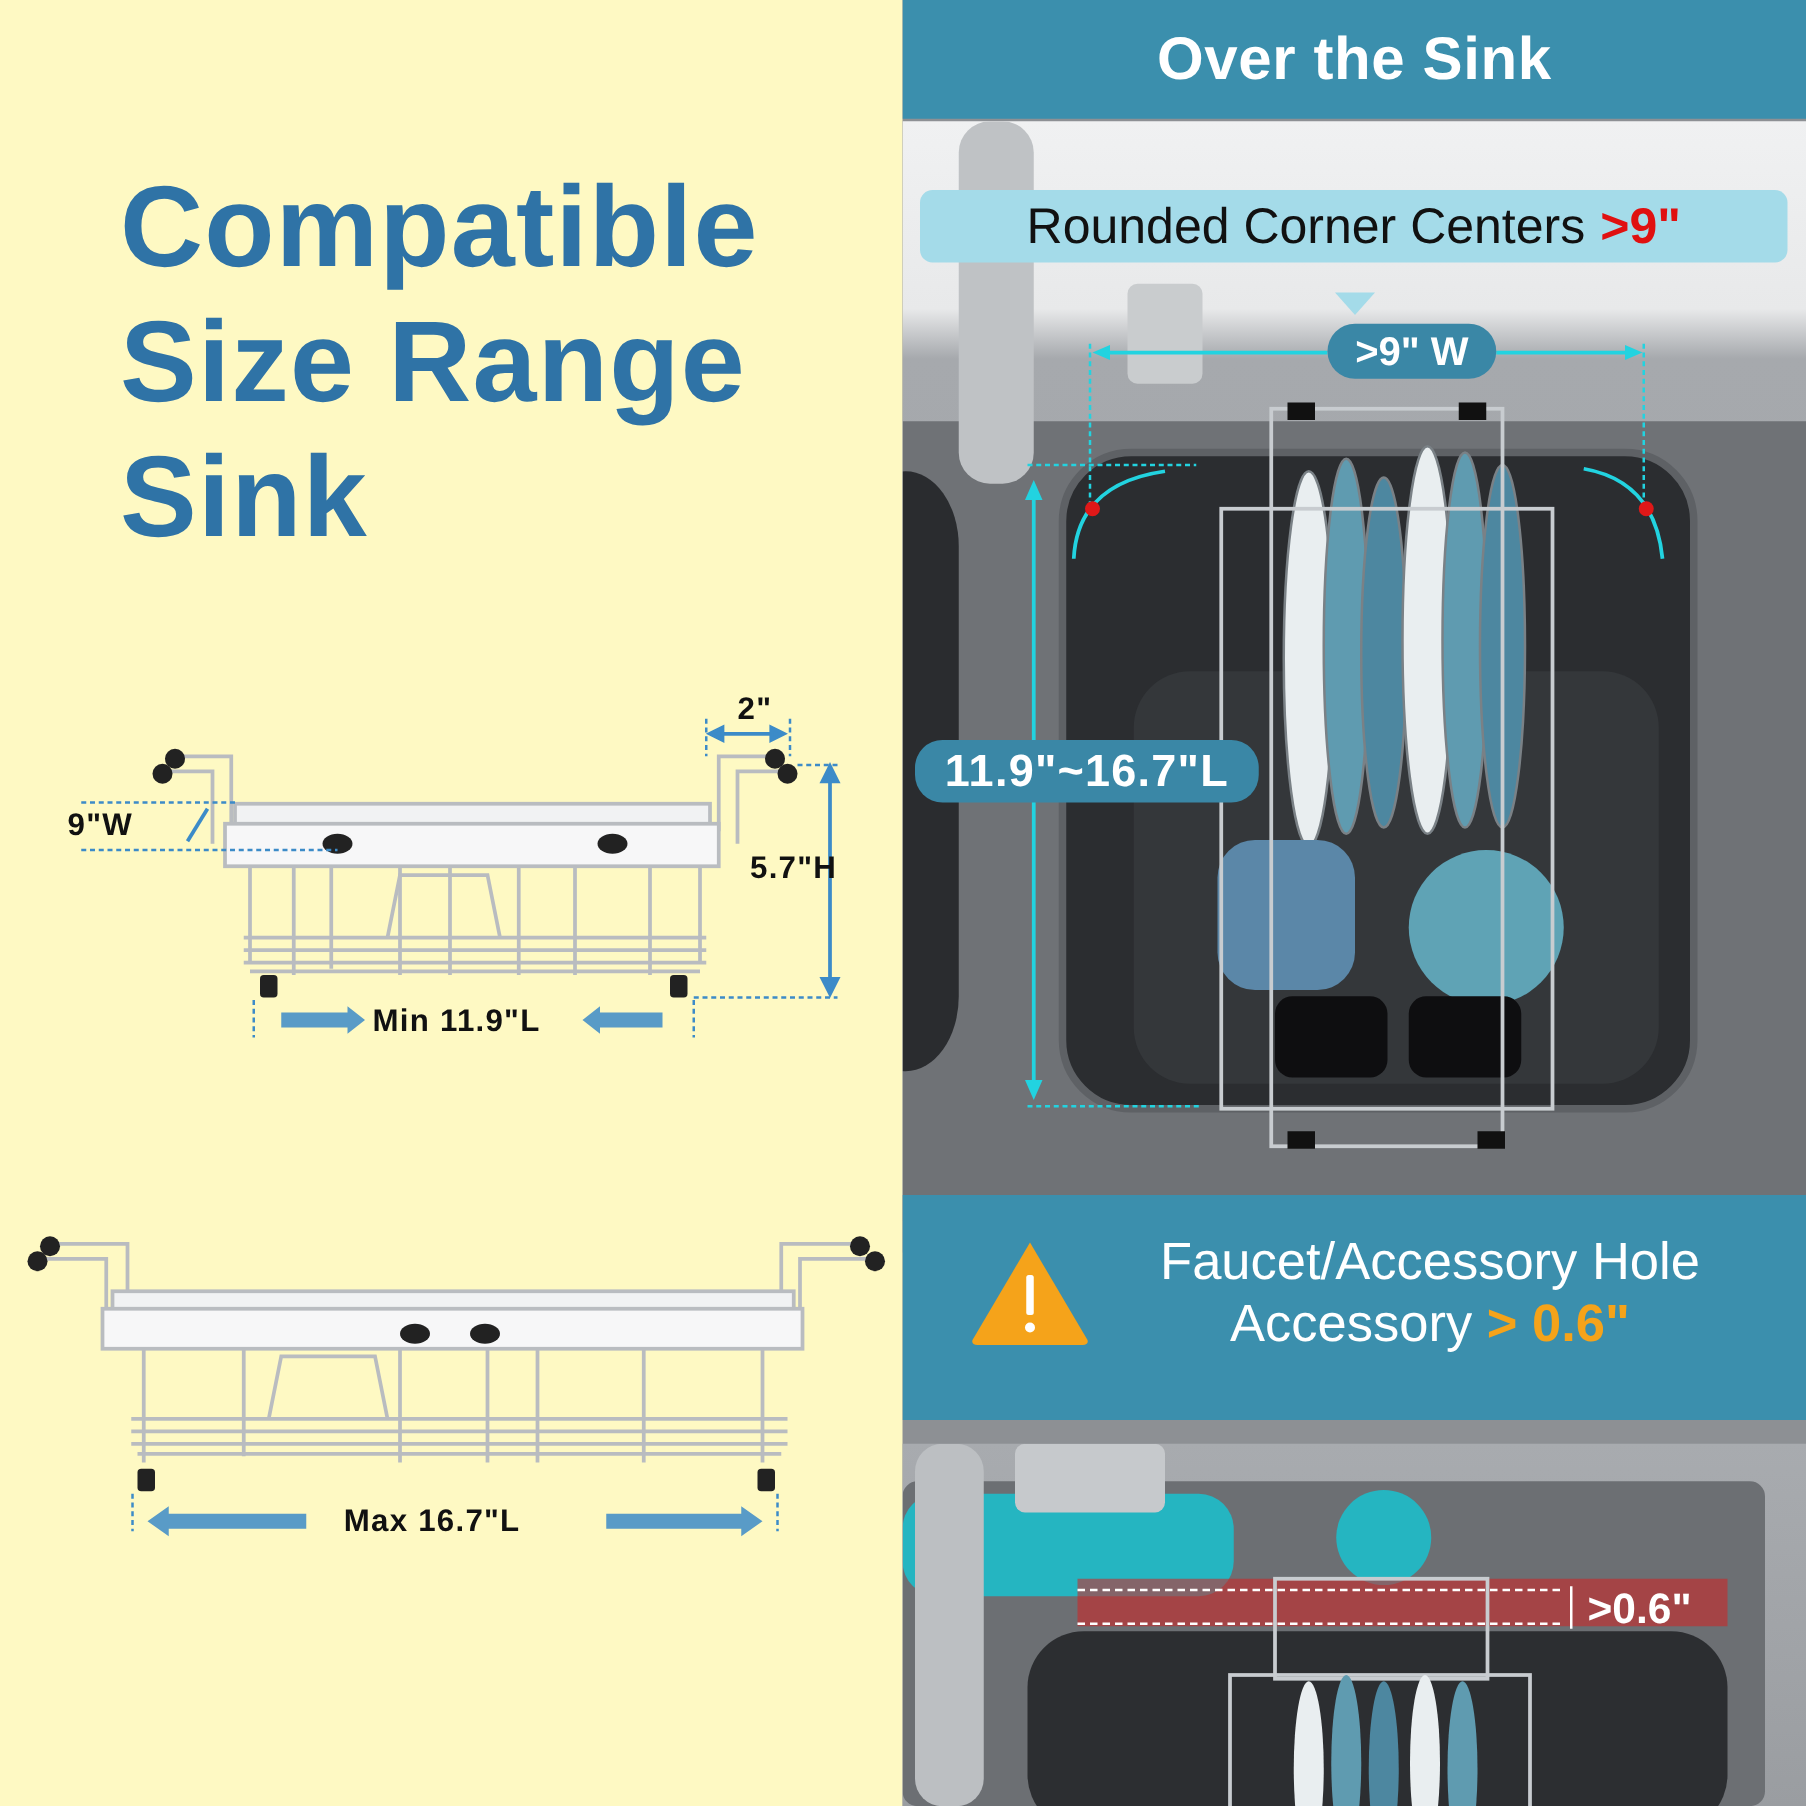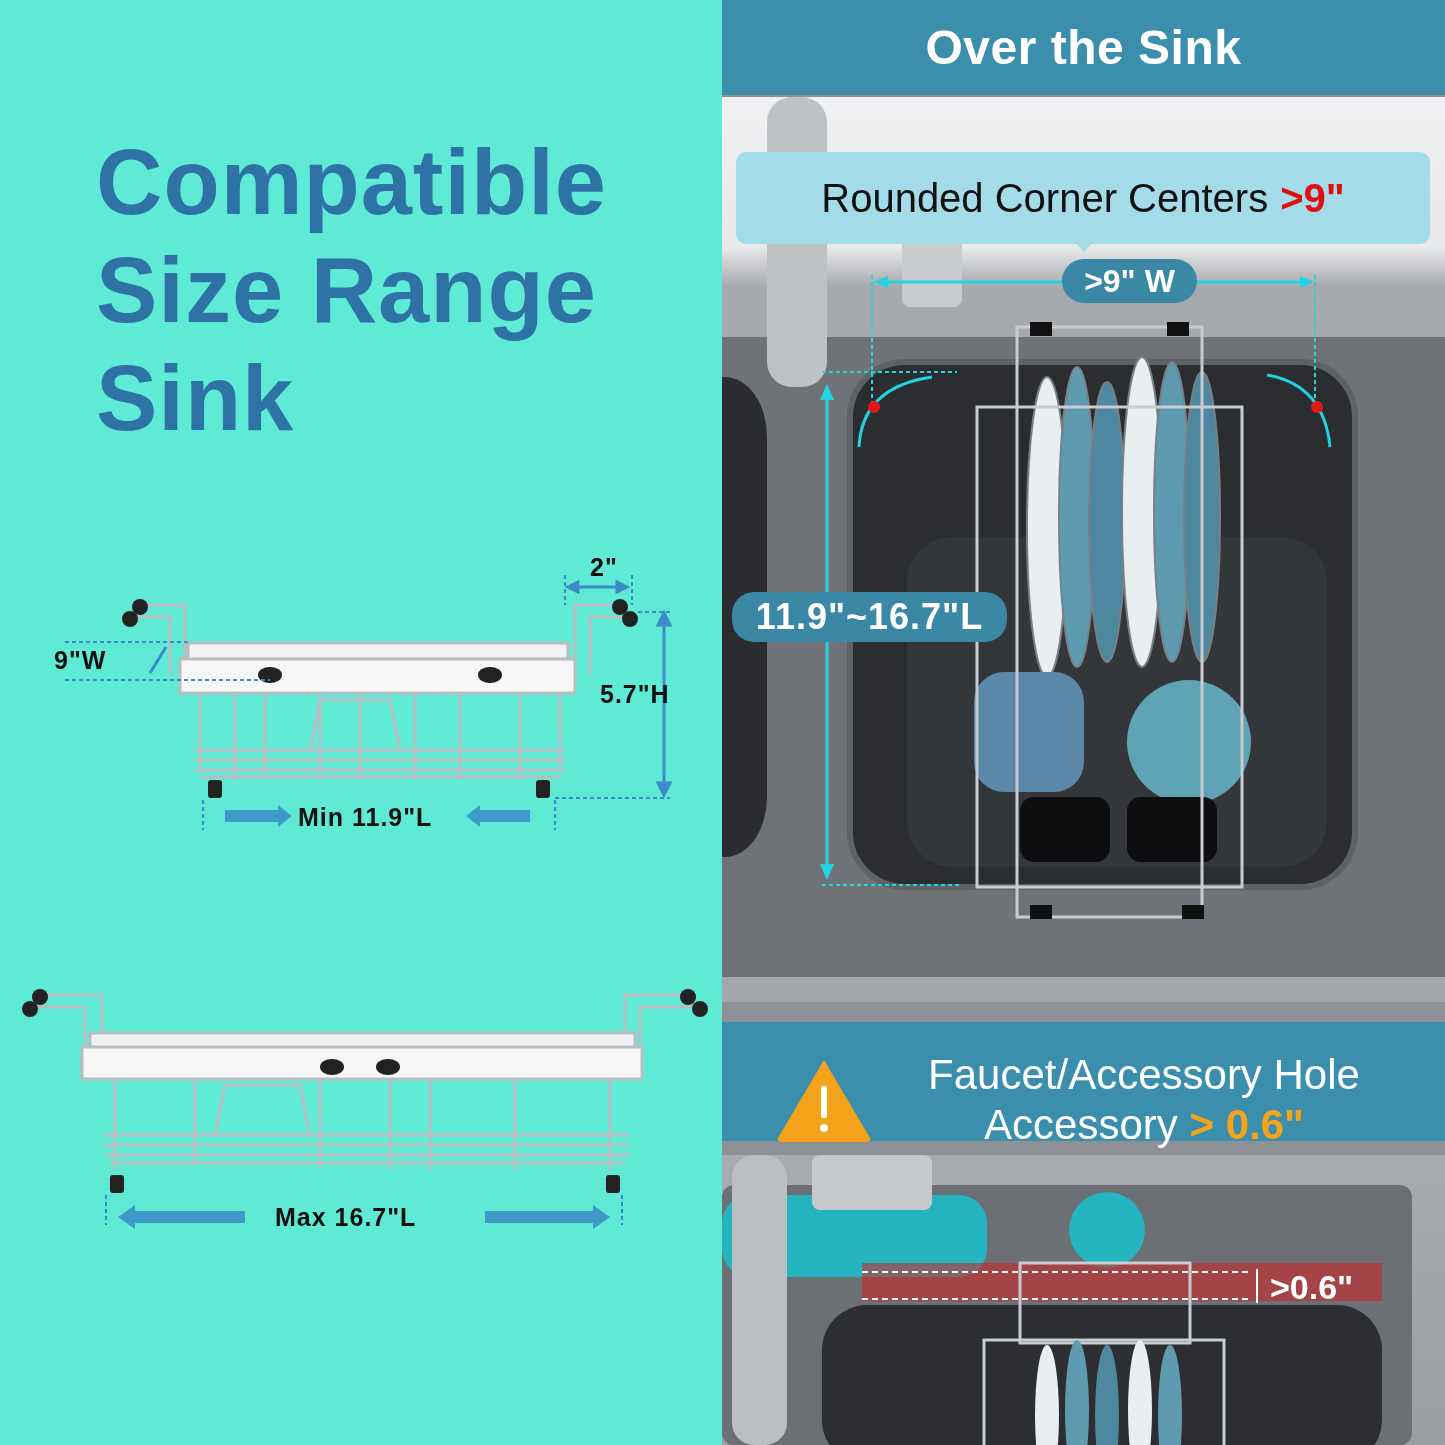--- a/index.html
+++ b/index.html
@@ -1,45 +1,45 @@
 <!DOCTYPE html>
 <html><head>
 <meta charset="utf-8">
 <style>
   * { box-sizing: border-box; margin: 0; padding: 0; }
   html, body { width: 1445px; height: 1445px; overflow: hidden; background: #ffffff; }
   body { position: relative; font-family: "Liberation Sans", sans-serif; }
 
   
-  .left { position: absolute; left: 0; top: 0; width: 842px; height: 1445px; background: #5eead4; }
+  .left { position: absolute; left: 0; top: 0; width: 842px; height: 1445px; background: #fef9c3; }
   .headline { position: absolute; left: 96px; top: 128px; color: #2f73a6; font-weight: 700; font-size: 92px; line-height: 108px; letter-spacing: 1px; }
   .headline div { white-space: nowrap; }
 
   .rack { position: absolute; }
   .rack svg { display: block; }
   .dim { position: absolute; font-weight: 700; color: #111; font-size: 25px; letter-spacing: 1px; white-space: nowrap; }
 
   
   .right { position: absolute; left: 722px; top: 0; width: 723px; height: 1445px; overflow: hidden; background: #8d9094; }
   .banner { position: absolute; left: 0; width: 723px; background: #3b8fad; }
   .banner-top { top: 0; height: 95px; display: flex; align-items: center; justify-content: center; }
   .banner-top span { color: #fff; font-weight: 700; font-size: 48px; letter-spacing: 0.5px; }
 
   .photo1 { position: absolute; left: 0; top: 97px; width: 723px; height: 905px; overflow: hidden;
             background: linear-gradient(180deg, #f0f1f2 0px, #e8e9ea 150px, #a6a9ad 190px, #9fa2a6 100%); }
   .photo2 { position: absolute; left: 0; top: 1155px; width: 723px; height: 290px; overflow: hidden;
             background: linear-gradient(180deg, #a8abaf 0, #9a9da1 100%); }
 
-  .callout { position: absolute; left: 14px; top: 152px; width: 694px; height: 92px; background: #a4dbe9; border-radius: 10px;
+  .callout { position: absolute; left: 14px; top: 152px; width: 694px; height: 58px; background: #a4dbe9; border-radius: 10px;
              display: flex; align-items: center; justify-content: center; font-size: 40px; color: #111; }
   .callout .red { color: #e01010; font-weight: 700; margin-left: 12px; }
   .callout-tail { position: absolute; left: 346px; top: 234px; width: 0; height: 0; border-left: 16px solid transparent; border-right: 16px solid transparent; border-top: 18px solid #a4dbe9; }
 
   .pill { position: absolute; background: #3a87a6; color: #fff; font-weight: 700; border-radius: 22px; text-align: center; white-space: nowrap; }
-  .banner-mid { top: 1022px; height: 119px; }
+  .banner-mid { top: 956px; height: 180px; }
   .warn { position: absolute; left: 52px; top: 34px; }
   .warn-text { position: absolute; left: 182px; top: 28px; width: 480px; text-align: center; color: #fff; font-size: 42px; line-height: 50px; }
   .warn-text .orange { color: #f5a31a; font-weight: 700; }
   .clear-label { position: absolute; left: 548px; top: 1268px; color: #fff; font-weight: 700; font-size: 34px; }
 </style>
 </head>
 <body>
 
 <div class="left">
   <div class="headline">

